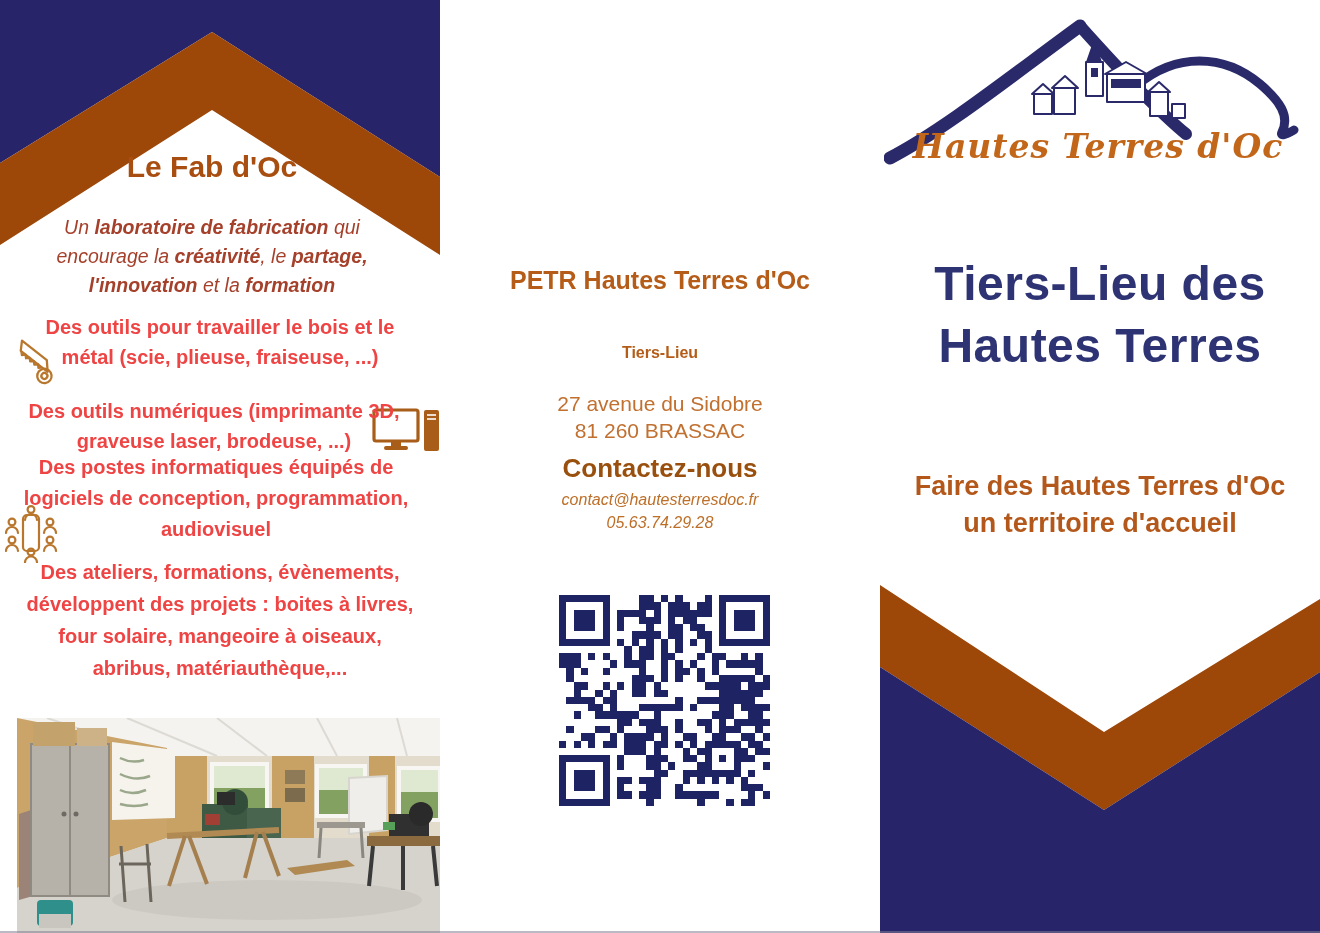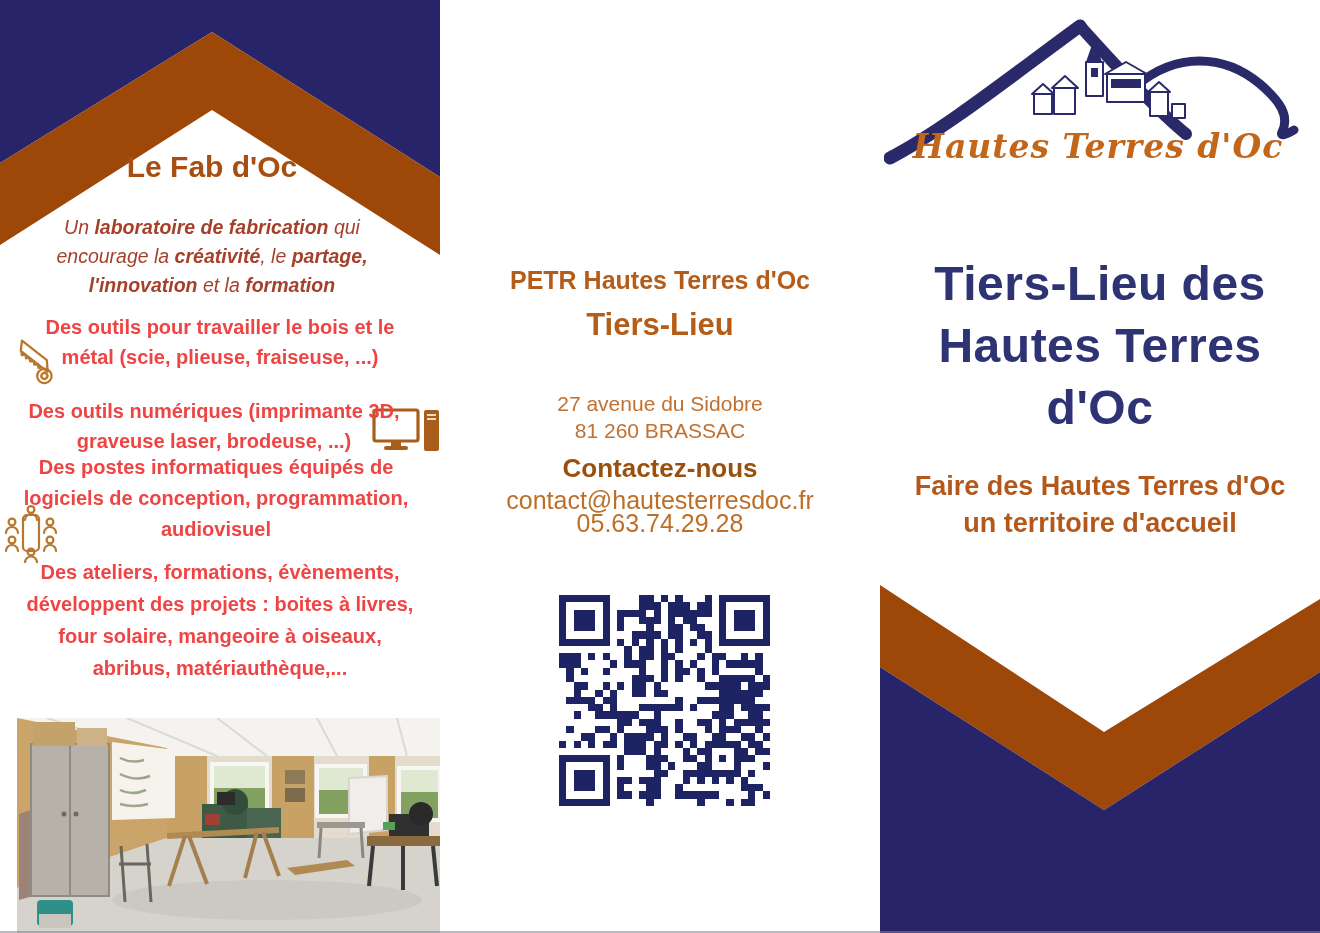--- a/index.html
+++ b/index.html
@@ -18,24 +18,24 @@
   .f2{left:4px;top:396px;width:420px;}
   .f3{left:6px;top:452px;width:420px;line-height:31px;}
   .f4{left:8px;top:556px;width:424px;line-height:32px;}
   .icon-saw{left:6px;top:334px;width:56px;height:60px;}
   .icon-computer{left:372px;top:408px;width:72px;height:46px;}
   .icon-people{left:5px;top:505px;width:52px;height:58px;}
   .photo{left:17px;top:718px;width:423px;height:215px;}
   
   .mp{left:440px;width:440px;}
   .mp-org{top:266px;font-size:25px;font-weight:bold;color:#b55d18;}
-  .mp-place{top:307px;font-size:31px;font-weight:bold;color:#b55d18;}
+  .mp-place{top:344px;font-size:16px;font-weight:bold;color:#b55d18;}
   .mp-addr{top:390px;font-size:21px;line-height:27px;color:#c17030;}
   .mp-contact{top:453px;font-size:26px;font-weight:bold;color:#99500e;}
-  .mp-details{top:489px;font-size:25px;line-height:22.5px;color:#bd6f28;}
+  .mp-details{top:489px;font-size:16px;line-height:22.5px;color:#bd6f28;font-style:italic;}
   .qr{left:559px;top:595px;width:211px;height:211px;}
   
   .rp{left:880px;width:440px;}
   .rp-logo{left:884px;top:12px;width:428px;height:162px;}
   .rp-title{top:253px;font-size:48px;font-weight:bold;color:#2e3374;line-height:62px;letter-spacing:.5px;}
   .rp-sub{top:468px;font-size:27px;font-weight:bold;color:#b3581a;line-height:37px;}
   .chev-tl{left:0;top:0;width:440px;height:256px;}
   .chev-br{left:880px;top:583px;width:440px;height:350px;}
 </style>
 </head>
@@ -624,21 +624,20 @@
       <polygon points="264,80 275,70 286,80"></polygon>
       <rect x="266" y="80" width="18" height="24"></rect>
       <rect x="288" y="92" width="13" height="14"></rect>
     </g>
     <text x="214" y="146" text-anchor="middle" font-family="DejaVu Serif, serif" font-style="italic" font-weight="bold" font-size="33" letter-spacing="1" fill="#c2661a">Hautes Terres d'Oc</text>
   </svg>
 
   <div class="abs ctr rp rp-title">
       <div>Tiers-Lieu des</div>
       <div>Hautes Terres</div>
-      <div>d'Oc</div>
     </div>
   <div class="abs ctr rp rp-sub">
       <div>Faire des Hautes Terres d'Oc</div>
       <div>un territoire d'accueil</div>
     </div>
 
   <svg class="abs chev-br" viewBox="0 0 440 350" aria-hidden="true">
     <polygon points="0,2 224,149 440,16 440,89 224,227 0,84" fill="#9d4708"></polygon>
     <polygon points="0,84 224,227 440,89 440,350 0,350" fill="#28246a"></polygon>
   </svg>

